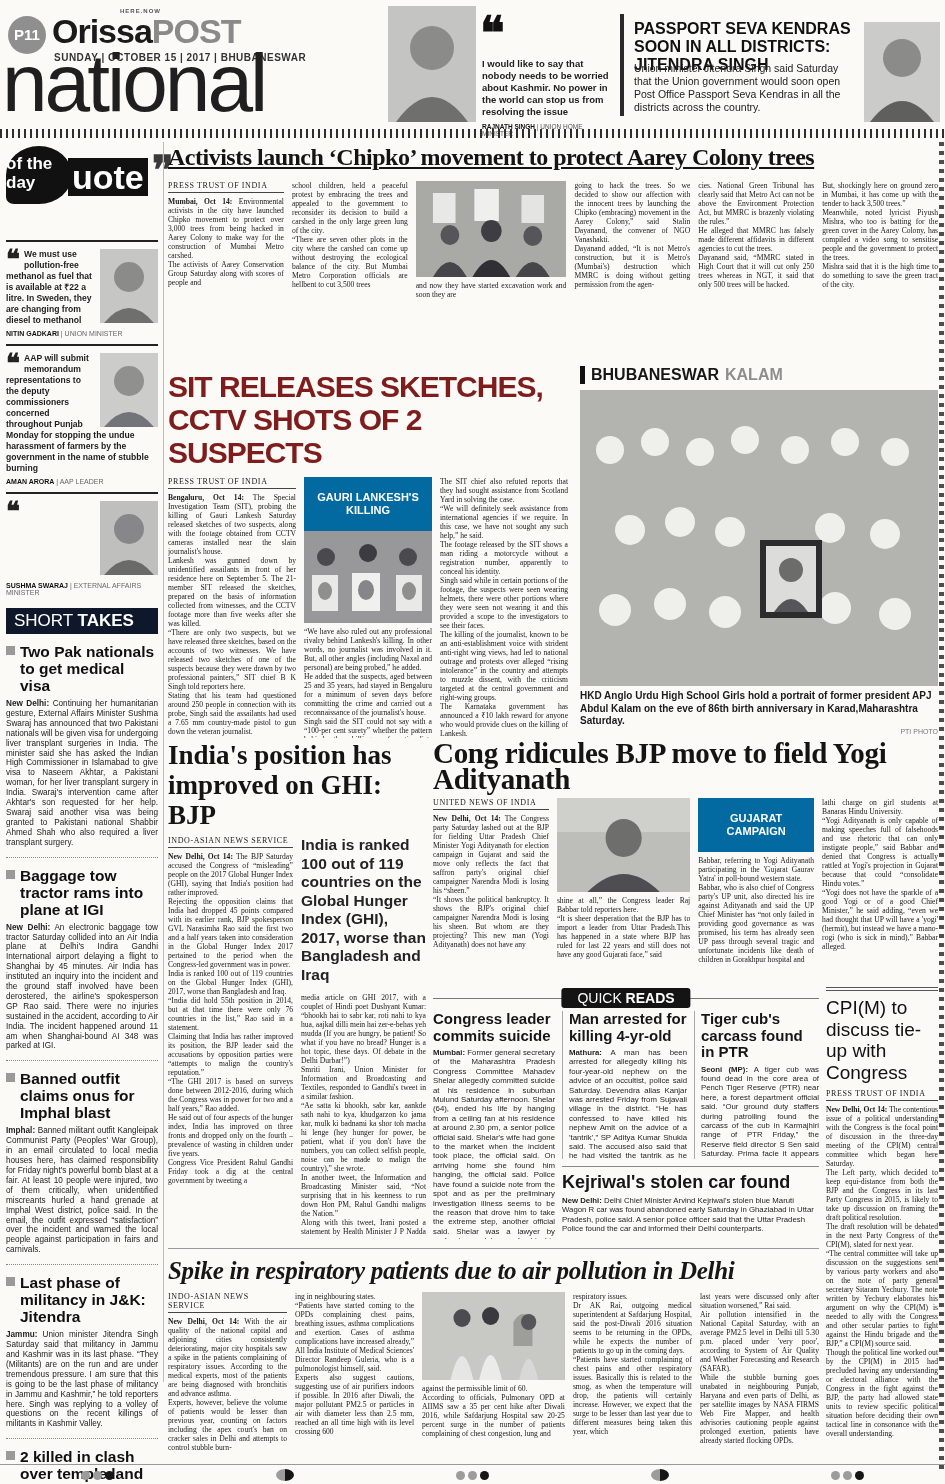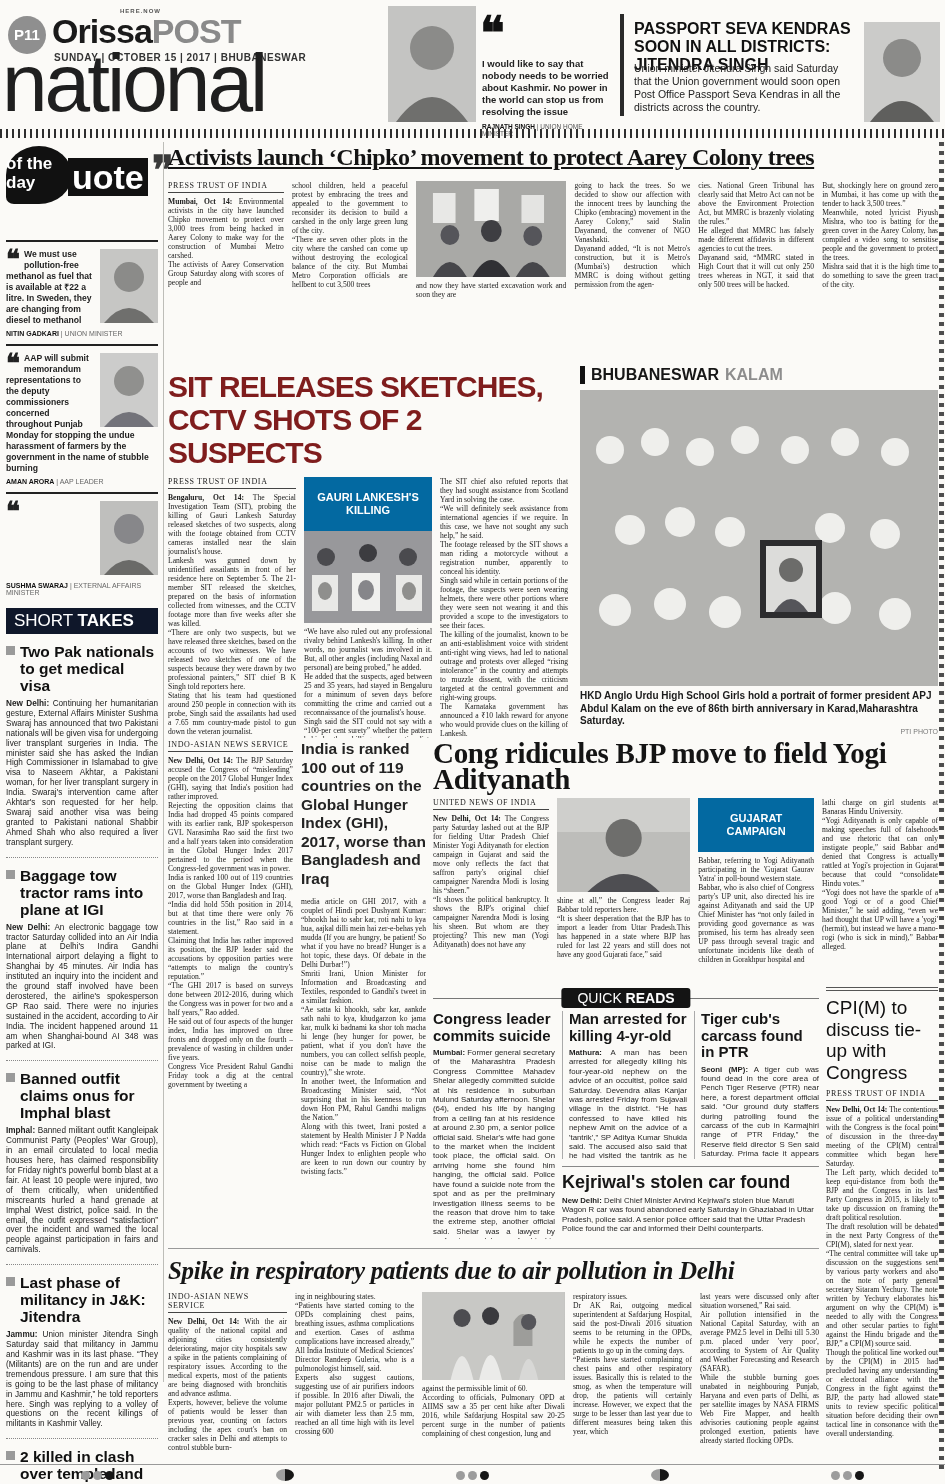--- a/index.html
+++ b/index.html
@@ -332,20 +332,21 @@
             <rect x="186" y="156" width="50" height="66" fill="#dcdcda"></rect>
             <circle cx="211" cy="180" r="12" fill="#6c6c6a"></circle>
             <path d="M194 222 Q211 196 228 222Z" fill="#55555a"></path>
         </svg>
       </div>
       <div class="cap">HKD Anglo Urdu High School Girls hold a portrait of former president APJ Abdul Kalam on the eve of 86th birth anniversary in Karad,Maharashtra  Saturday.</div>
       <div class="credit">PTI PHOTO</div>
     </section>
 
     <article class="art" style="left:0;top:598px;width:258px;height:496px;">
+      <h1 class="hl-serif ghi-hl" style="margin:0 0 6px">India's position has improved on GHI: BJP</h1>
       <div class="cols">
         <div class="col">
           <div class="byline">INDO-ASIAN NEWS SERVICE</div>
           <div class="bt"><b>New Delhi, Oct 14:</b><span> The BJP Saturday accused the Congress of “misleading” people on the 2017 Global Hunger Index (GHI), saying that India's position had rather improved.
 Rejecting the opposition claims that India had dropped 45 points compared with its earlier rank, BJP spokesperson GVL Narasimha Rao said the first two and a half years taken into consideration in the Global Hunger Index 2017 pertained to the period when the Congress-led government was in power.
 India is ranked 100 out of 119 countries on the Global Hunger Index (GHI), 2017, worse than Bangladesh and Iraq.
 “India did hold 55th position in 2014, but at that time there were only 76 countries in the list,” Rao said in a statement.
 Claiming that India has rather improved its position, the BJP leader said the accusations by opposition parties were “attempts to malign the country's reputation.”
 “The GHI 2017 is based on surveys done between 2012-2016, during which the Congress was in power for two and a half years,” Rao added.
 He said out of four aspects of the hunger index, India has improved on three fronts and dropped only on the fourth – prevalence of wasting in children under five years.

